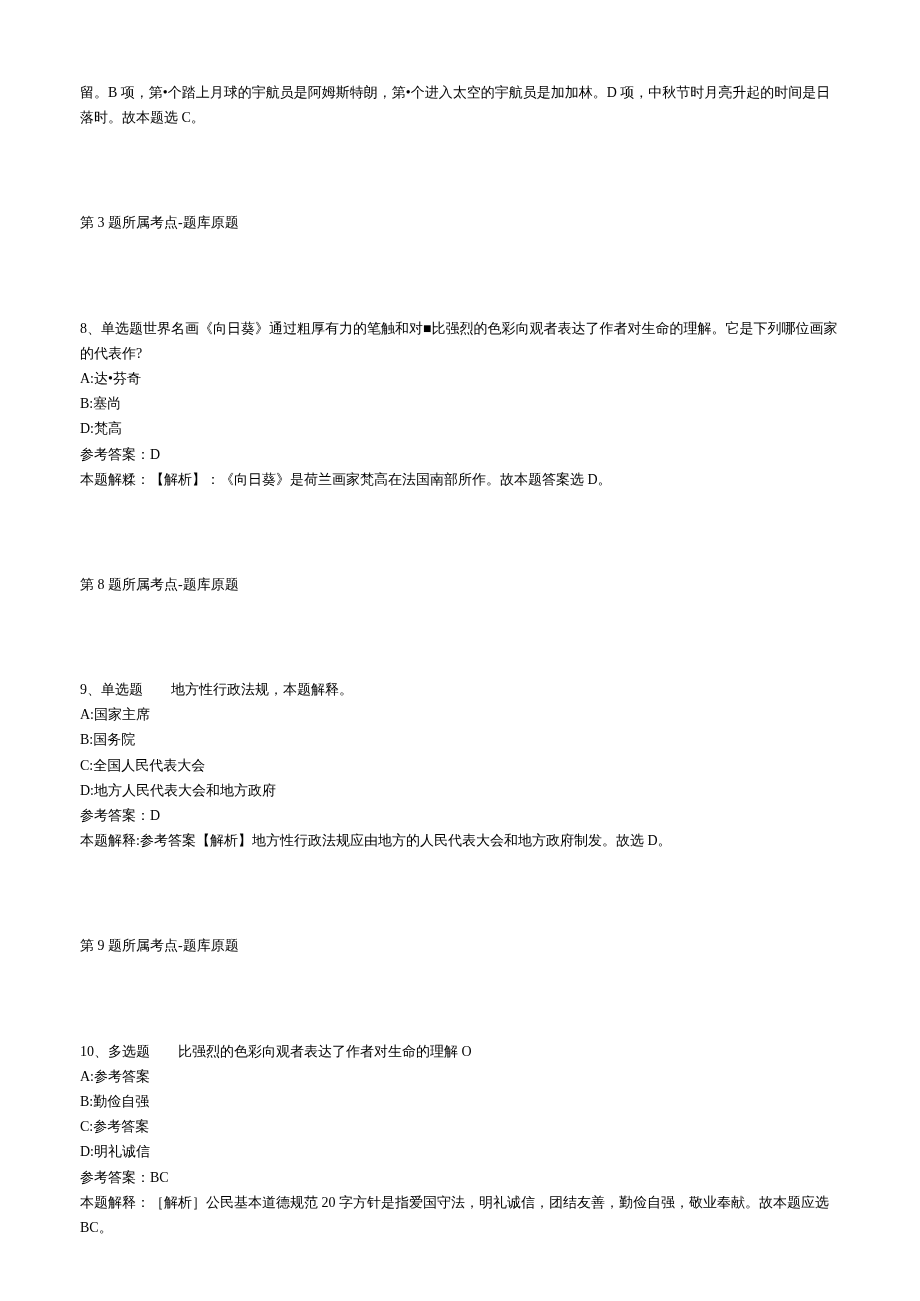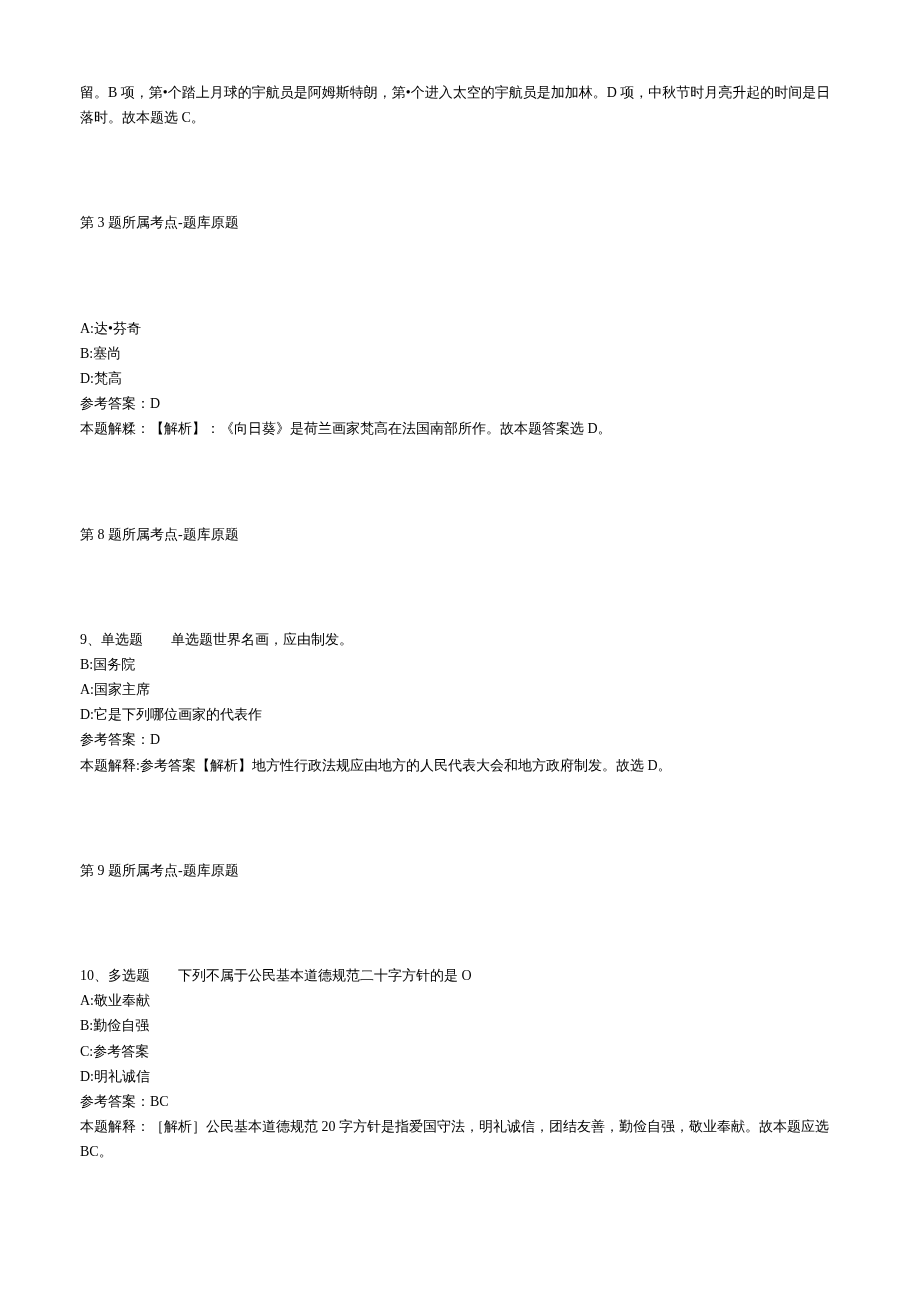--- a/index.html
+++ b/index.html
@@ -33,51 +33,53 @@
 
   <div class="block">
     <span class="line">留。B 项，第•个踏上月球的宇航员是阿姆斯特朗，第•个进入太空的宇航员是加加林。D 项，中秋节时月亮升起的时间是日落时。故本题选 C。</span>
   </div>
 
   <div class="block">
     <span class="line">第 3 题所属考点-题库原题</span>
   </div>
 
   <div class="block">
+    <span class="line">8、单选题世界名画《向日葵》通过粗厚有力的笔触和对■比强烈的色彩向观者表达了作者对生命的理解。它是下列哪位画家的代表作?</span>
     <span class="line">A:达•芬奇</span>
     <span class="line">B:塞尚</span>
     <span class="line">D:梵高</span>
     <span class="line">参考答案：D</span>
     <span class="line">本题解糅：【解析】：《向日葵》是荷兰画家梵高在法国南部所作。故本题答案选 D。</span>
   </div>
 
   <div class="block">
     <span class="line">第 8 题所属考点-题库原题</span>
   </div>
 
   <div class="block">
     <span class="line">
-      <span>9、单选题</span><span class="gap"></span><span>单选题世界名画，应由制发。</span>
+      <span>9、单选题</span><span class="gap"></span><span>地方性行政法规，本题解释。</span>
     </span>
+    <span class="line">A:国家主席</span>
     <span class="line">B:国务院</span>
-    <span class="line">A:国家主席</span>
-    <span class="line">D:它是下列哪位画家的代表作</span>
+    <span class="line">C:全国人民代表大会</span>
+    <span class="line">D:地方人民代表大会和地方政府</span>
     <span class="line">参考答案：D</span>
     <span class="line">本题解释:参考答案【解析】地方性行政法规应由地方的人民代表大会和地方政府制发。故选 D。</span>
   </div>
 
   <div class="block">
     <span class="line">第 9 题所属考点-题库原题</span>
   </div>
 
   <div class="block">
     <span class="line">
-      <span>10、多选题</span><span class="gap"></span><span>下列不属于公民基本道德规范二十字方针的是 O</span>
+      <span>10、多选题</span><span class="gap"></span><span>比强烈的色彩向观者表达了作者对生命的理解 O</span>
     </span>
-    <span class="line">A:敬业奉献</span>
+    <span class="line">A:参考答案</span>
     <span class="line">B:勤俭自强</span>
     <span class="line">C:参考答案</span>
     <span class="line">D:明礼诚信</span>
     <span class="line">参考答案：BC</span>
     <span class="line">本题解释：［解析］公民基本道德规范 20 字方针是指爱国守法，明礼诚信，团结友善，勤俭自强，敬业奉献。故本题应选 BC。</span>
   </div>
 
 </div>
 
 </body></html>

